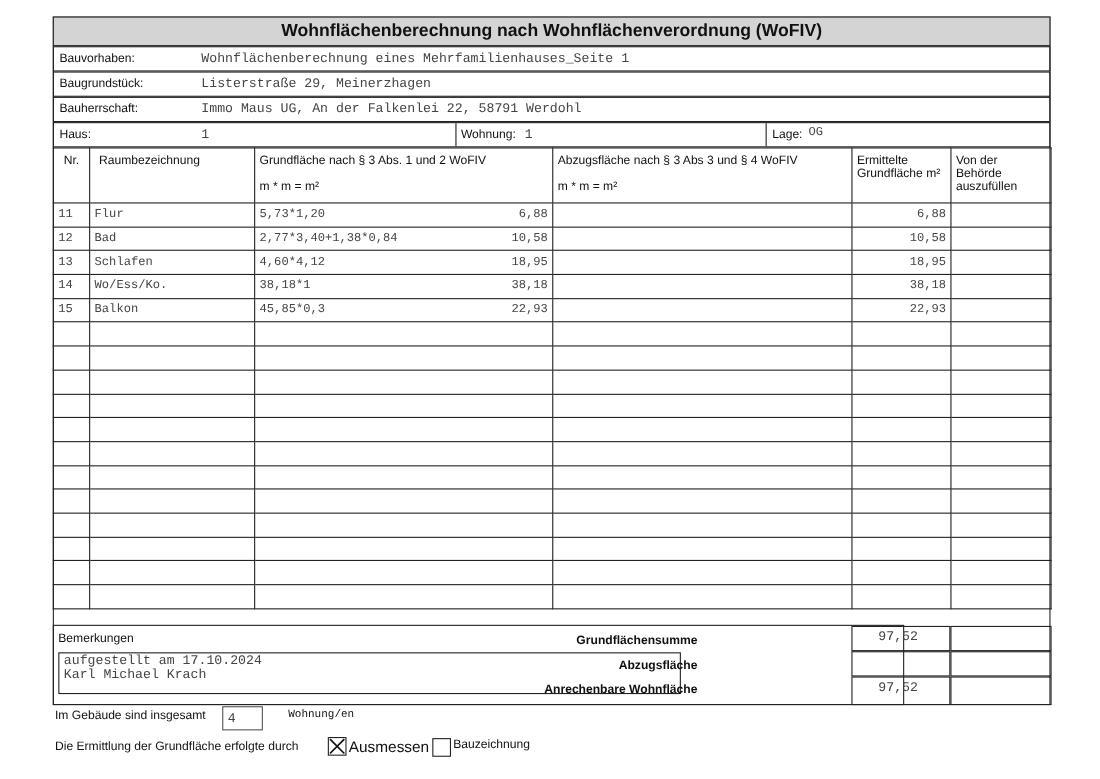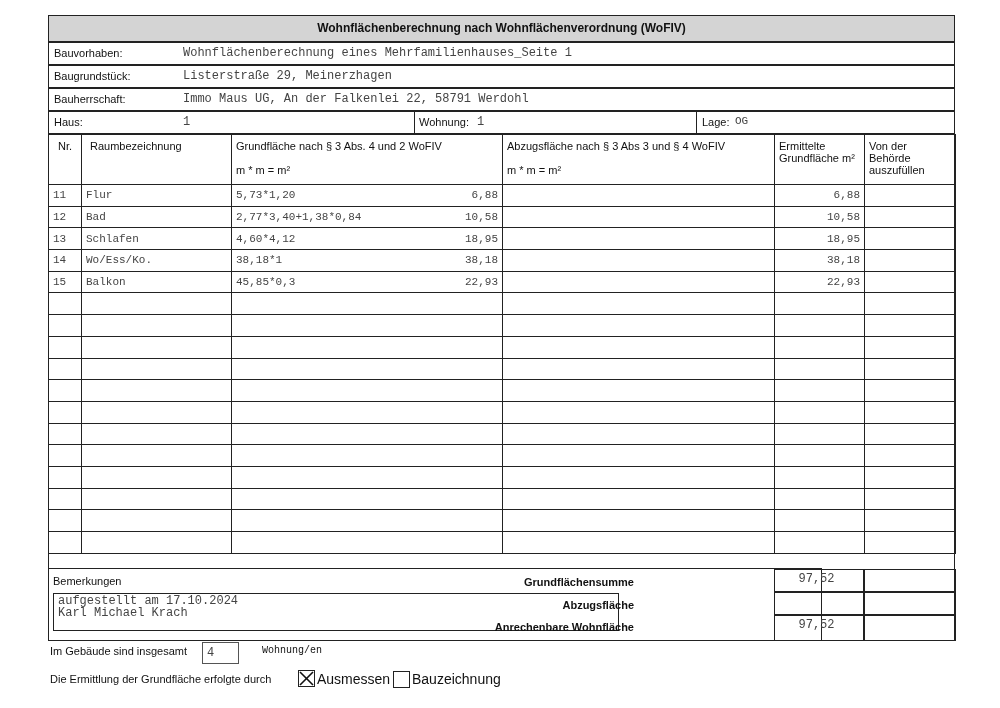--- a/index.html
+++ b/index.html
@@ -1,20 +1,20 @@
 <!DOCTYPE html>
 <html><head>
 <meta charset="utf-8">
 <style>
   html, body { margin:0; padding:0; background:#fff; }
   body { width:1000px; height:708px; position:relative; font-family:"Liberation Sans", sans-serif; color:#111; overflow:hidden; }
   .mono { font-family:"Liberation Mono", monospace; color:#444; }
   .abs { position:absolute; box-sizing:border-box; }
   .frame { left:48px; top:15px; width:907px; height:626px; border:1px solid #222; }
-  .title { left:48px; top:15px; width:907px; height:27px; background:#d4d4d4; border:1px solid #222; font-weight:bold; font-size:12px; text-align:center; line-height:25px; }
+  .title { left:48px; top:15px; width:907px; height:27px; background:#d4d4d4; border:1px solid #222; font-weight:bold; font-size:16px; text-align:center; line-height:25px; }
   .row { left:48px; width:907px; border:1px solid #222; font-size:11px; }
   .row .lbl { position:absolute; left:5px; top:4px; }
   .row .val { position:absolute; left:134px; top:3px; font-size:12px; }
   .vline { position:absolute; top:0; bottom:0; border-left:1px solid #222; }
   table.grid { position:absolute; left:48px; top:134px; width:907px; border-collapse:collapse; table-layout:fixed; font-size:11px; }
   table.grid td, table.grid th { border:1px solid #222; padding:0 4px; height:21.7px; box-sizing:border-box; font-weight:normal; }
   table.grid th { vertical-align:top; text-align:left; height:50px; padding-top:5px; line-height:12px; }
   table.grid td .r { float:right; }
   .foot { left:48px; top:568px; width:774px; height:73px; border:1px solid #222; font-size:11px; }
   .remarks { position:absolute; left:4px; top:24px; width:556px; height:34px; border:1px solid #222; font-size:12px; padding:1px 4px; line-height:12px; }
@@ -58,21 +58,21 @@
       <col style="width:150px">
       <col style="width:271px">
       <col style="width:272px">
       <col style="width:90px">
       <col style="width:91px">
   </colgroup>
   <thead>
     <tr>
       <th style="text-align:center">Nr.</th>
       <th style="padding-left:8px">Raumbezeichnung</th>
-      <th><span>Grundfläche nach § 3 Abs. 4 und 2 WoFIV</span><br><br><span>m * m = m²</span></th>
+      <th><span>Grundfläche nach § 3 Abs. 1 und 2 WoFIV</span><br><br><span>m * m = m²</span></th>
       <th><span>Abzugsfläche nach § 3 Abs 3 und § 4 WoFIV</span><br><br><span>m * m = m²</span></th>
       <th>Ermittelte Grundfläche m²</th>
       <th>Von der Behörde auszufüllen</th>
     </tr>
   </thead>
   <tbody id="tbody">
       <tr>
         <td class="mono">11</td>
         <td class="mono">Flur</td>
         <td class="mono"><span class="r">6,88</span><span>5,73*1,20</span></td>
@@ -232,13 +232,13 @@
 <div class="abs mono" style="left:202px;top:642px;width:37px;height:22px;border:1px solid #555;font-size:12px;padding:3px 4px;">4</div>
 <span class="abs" style="left:262px;top:645px;font-size:10px;font-family:Liberation Mono, monospace;">Wohnung/en</span>
 
 <span class="abs" style="left:50px;top:673px;font-size:11px;">Die Ermittlung der Grundfläche erfolgte durch</span>
 <span class="cb" style="left:298px;top:670px;"><svg width="15" height="15" viewBox="0 0 15 15">
       <line x1="1" y1="1" x2="14" y2="14" stroke="#111" stroke-width="1.6"></line>
       <line x1="14" y1="1" x2="1" y2="14" stroke="#111" stroke-width="1.6"></line>
     </svg></span>
 <span class="abs" style="left:317px;top:671px;font-size:14px;">Ausmessen</span>
 <span class="cb" style="left:393px;top:671px;"></span>
-<span class="abs" style="left:412px;top:671px;font-size:14px;">Bauzeichnung</span>
+<span class="abs" style="left:412px;top:671px;font-size:11px;">Bauzeichnung</span>
 
 </body></html>

